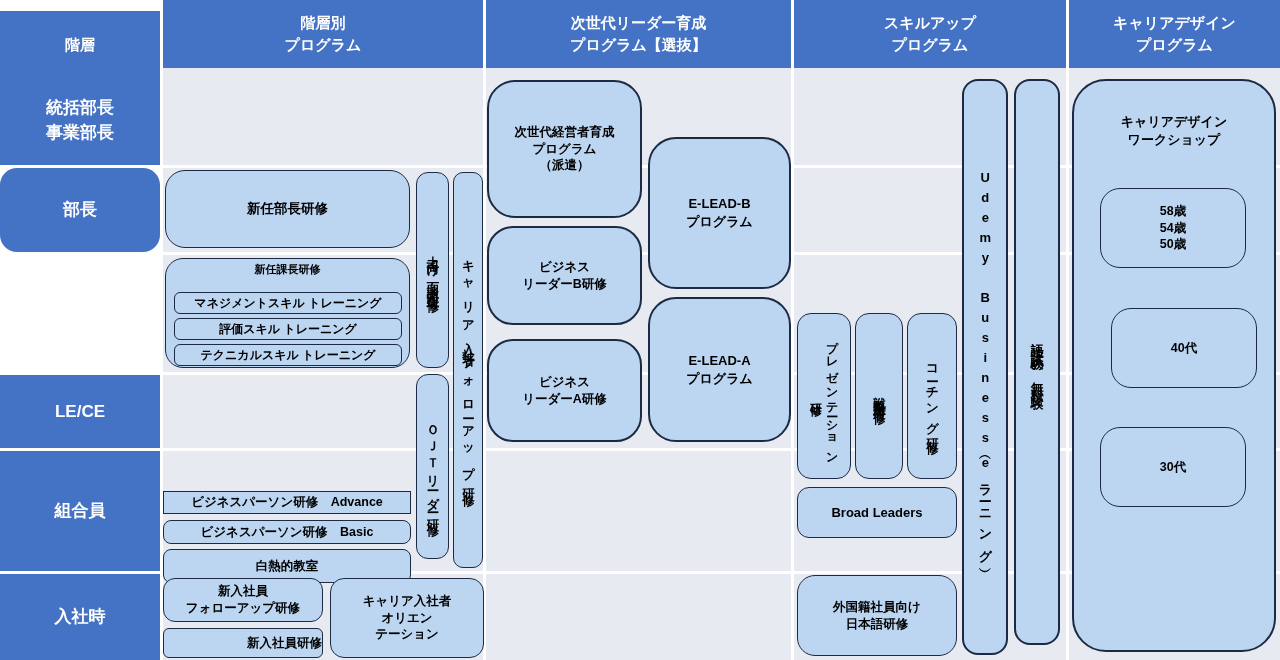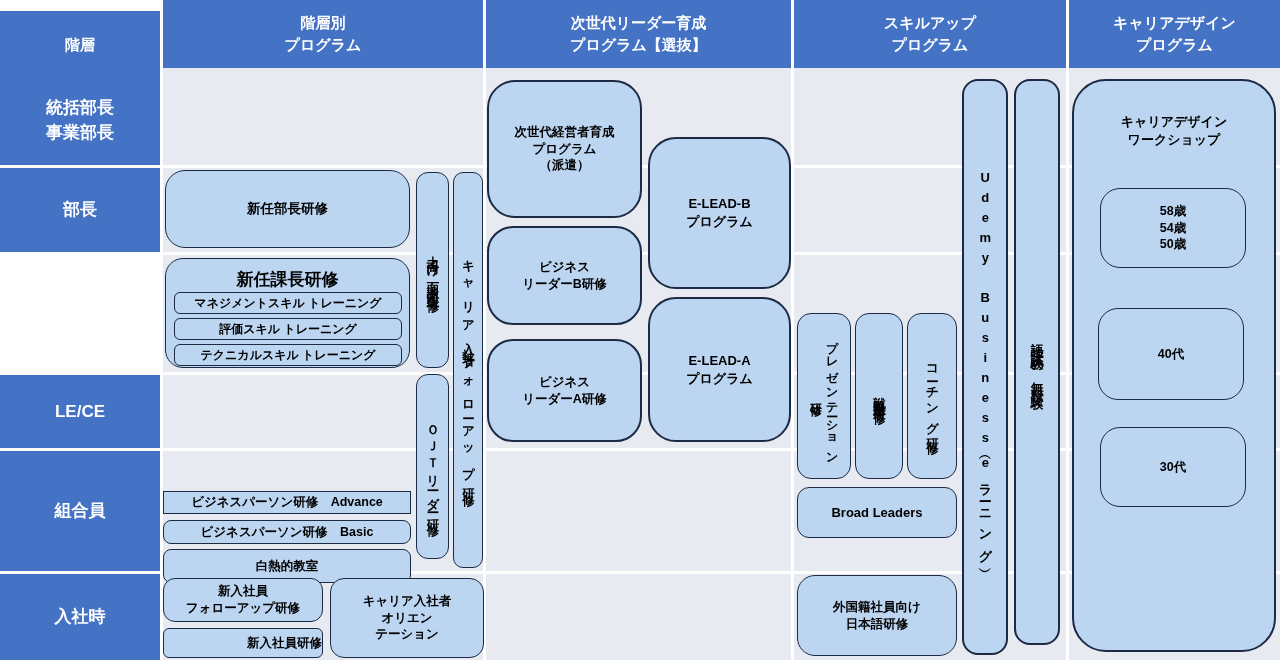--- a/index.html
+++ b/index.html
@@ -44,40 +44,40 @@
 プログラム</span></div>
   <div class="hcell" style="left:486px;top:0;width:305px;height:68px;"><span>次世代リーダー育成
 プログラム【選抜】</span></div>
   <div class="hcell" style="left:794px;top:0;width:272px;height:68px;"><span>スキルアップ
 プログラム</span></div>
   <div class="hcell" style="left:1069px;top:0;width:211px;height:68px;"><span>キャリアデザイン
 プログラム</span></div>
 
   <div class="scell" style="top:75px;height:90px;"><span>統括部長
 事業部長</span></div>
-  <div class="scell" style="top:168px;height:84px;"><span>部長</span></div>
+  <div class="scell" style="top:168px;height:84px;border-radius:17px;"><span>部長</span></div>
   <div class="scell" style="top:375px;height:73px;"><span>LE/CE</span></div>
   <div class="scell" style="top:451px;height:120px;"><span>組合員</span></div>
   <div class="scell" style="top:574px;height:86px;"><span>入社時</span></div>
 
   <div class="sep" style="left:160px;top:165px;width:1120px;height:3px;"></div>
   <div class="sep" style="left:160px;top:252px;width:1120px;height:3px;"></div>
   <div class="sep" style="left:160px;top:372px;width:1120px;height:3px;"></div>
   <div class="sep" style="left:160px;top:448px;width:1120px;height:3px;"></div>
   <div class="sep" style="left:160px;top:571px;width:1120px;height:3px;"></div>
 
   <div class="sep" style="left:160px;top:68px;width:3px;height:592px;"></div>
   <div class="sep" style="left:483px;top:68px;width:3px;height:592px;"></div>
   <div class="sep" style="left:791px;top:68px;width:3px;height:592px;"></div>
   <div class="sep" style="left:1066px;top:68px;width:3px;height:592px;"></div>
 
   <div class="box" style="left:165px;top:170px;width:245px;height:78px;border-radius:20px;font-size:13.5px;"><span>新任部長研修</span></div>
 
   <div class="box bigbox" style="left:165px;top:258px;width:245px;height:110px;border-radius:18px;">
-    <div class="inner-title" style="top:9px;font-size:17px;">新任課長研修</div>
+    <div class="inner-title" style="top:3px;font-size:11px;">新任課長研修</div>
     <div class="box" style="left:8px;top:33px;width:228px;height:22px;border-radius:6px;font-size:12px;"><span>マネジメントスキル トレーニング</span></div>
     <div class="box" style="left:8px;top:59px;width:228px;height:22px;border-radius:6px;font-size:12px;"><span>評価スキル トレーニング</span></div>
     <div class="box" style="left:8px;top:85px;width:228px;height:22px;border-radius:6px;font-size:12px;"><span>テクニカルスキル トレーニング</span></div>
   </div>
 
   <div class="box vtext" style="left:416px;top:172px;width:33px;height:196px;border-radius:12px;font-size:12.5px;letter-spacing:3px;"><span>上司向け面談力向上研修</span></div>
   <div class="box vtext" style="left:416px;top:374px;width:33px;height:185px;border-radius:12px;font-size:12.5px;letter-spacing:4px;"><span>ＯＪＴリーダー研修</span></div>
   <div class="box vtext" style="left:453px;top:172px;width:30px;height:396px;border-radius:10px;font-size:12.5px;letter-spacing:6px;"><span>キャリア入社者フォローアップ研修</span></div>
 
   <div class="box" style="left:163px;top:491px;width:248px;height:23px;border-radius:0;"><span>ビジネスパーソン研修　Advance</span></div>
@@ -112,17 +112,17 @@
 日本語研修</span></div>
   <div class="box vtext" style="left:962px;top:79px;width:46px;height:576px;border-radius:16px;font-size:13px;letter-spacing:5px;border-width:2px;"><span>Udemy Business（eラーニング）</span></div>
   <div class="box vtext" style="left:1014px;top:79px;width:46px;height:566px;border-radius:16px;font-size:13px;letter-spacing:5px;border-width:2px;"><span>語学試験の無料受験</span></div>
 
   <div class="box bigbox" style="left:1072px;top:79px;width:204px;height:573px;border-radius:34px;border-width:2px;">
     <div class="inner-title" style="top:32px;font-size:13px;">キャリアデザイン
 ワークショップ</div>
     <div class="box" style="left:26px;top:107px;width:146px;height:80px;border-radius:20px;"><span>58歳
 54歳
 50歳</span></div>
-    <div class="box" style="left:24px;top:227px;width:146px;height:92px;border-radius:20px;"><span>40代</span></div>
+    <div class="box" style="left:37px;top:227px;width:146px;height:80px;border-radius:20px;"><span>40代</span></div>
     <div class="box" style="left:26px;top:346px;width:146px;height:80px;border-radius:20px;"><span>30代</span></div>
   </div>
 
 </div>
 
 </body></html>

